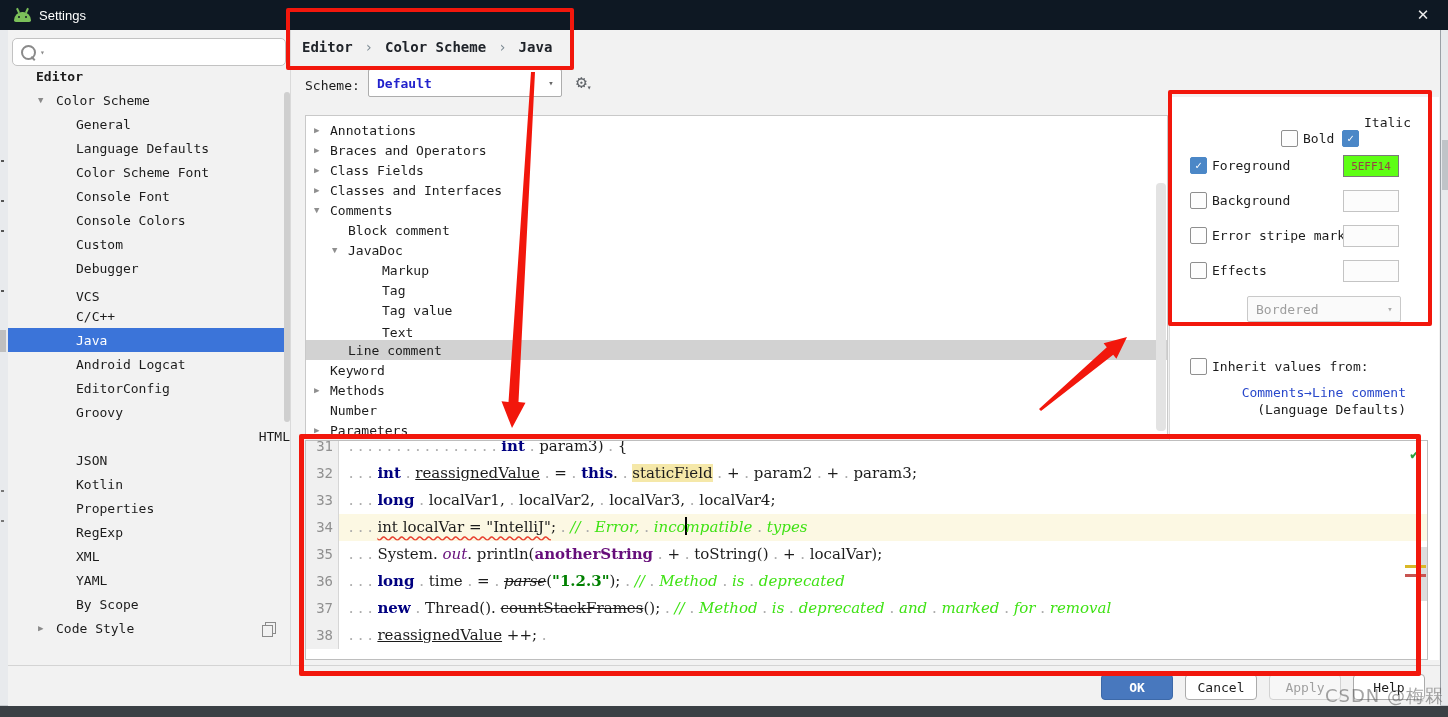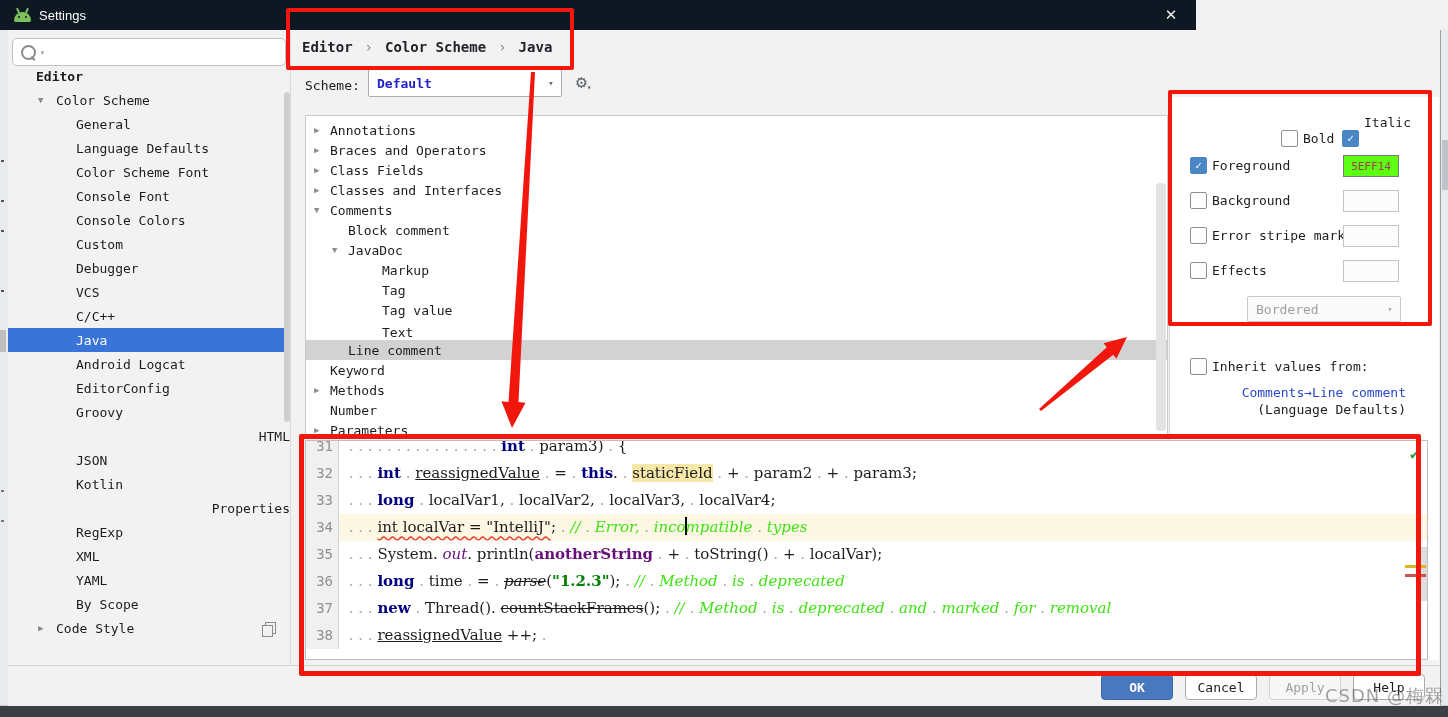--- a/index.html
+++ b/index.html
@@ -1,20 +1,20 @@
 <!DOCTYPE html>
 <html><head>
 <meta charset="utf-8">
 <style>
   html,body{margin:0;padding:0}
   body{width:1448px;height:717px;position:relative;background:#F2F2F2;overflow:hidden;
        font-family:"DejaVu Sans Mono",monospace;font-size:13px;color:#1C1C1C}
 
   
-  .titlebar{position:absolute;left:0;top:0;width:1196px;height:30px;background:#0E1823;
+  .titlebar{position:absolute;left:0;top:0;width:1448px;height:30px;background:#0E1823;
             display:flex;align-items:center;color:#FFF;font-family:"Liberation Sans",sans-serif;font-size:13px}
   .droid{width:17px;height:13px;margin:0 8px 0 14px;position:relative}
   .droid .head{position:absolute;left:0;bottom:0;width:17px;height:10px;background:#7BC05A;border-radius:9px 9px 2px 2px}
   .droid .a1,.droid .a2{position:absolute;top:-1px;width:2px;height:5px;background:#7BC05A}
   .droid .a1{left:3px;transform:rotate(-25deg)}
   .droid .a2{right:3px;transform:rotate(25deg)}
   .droid .e1,.droid .e2{position:absolute;bottom:4px;width:2px;height:2px;background:#0E1823;border-radius:50%}
   .droid .e1{left:4px}.droid .e2{right:4px}
   .close-x{position:absolute;right:14px;top:4px;width:22px;height:22px;display:flex;align-items:center;justify-content:center;
            font-size:15px;color:#ECECEC;cursor:default}
@@ -157,30 +157,30 @@
   <div class="side-list" id="sidebar-list">
       <div class="side-row bold" style="padding-left: 28px;"><span>Editor</span></div>
       <div class="side-row" style="padding-left: 30px;"><span class="arr">▼</span><span>Color Scheme</span></div>
       <div class="side-row" style="padding-left: 68px;"><span>General</span></div>
       <div class="side-row" style="padding-left: 68px;"><span>Language Defaults</span></div>
       <div class="side-row" style="padding-left: 68px;"><span>Color Scheme Font</span></div>
       <div class="side-row" style="padding-left: 68px;"><span>Console Font</span></div>
       <div class="side-row" style="padding-left: 68px;"><span>Console Colors</span></div>
       <div class="side-row" style="padding-left: 68px;"><span>Custom</span></div>
       <div class="side-row" style="padding-left: 68px;"><span>Debugger</span></div>
-      <div class="side-row" style="padding-left: 68px;"><span>VCS</span></div>
+      <div class="side-row" style="padding-left: 68px; align-items: flex-end;"><span>VCS</span></div>
       <div class="side-row" style="padding-left: 68px;"><span>C/C++</span></div>
       <div class="side-row sel" style="padding-left: 68px;"><span>Java</span></div>
       <div class="side-row" style="padding-left: 68px;"><span>Android Logcat</span></div>
       <div class="side-row" style="padding-left: 68px;"><span>EditorConfig</span></div>
       <div class="side-row" style="padding-left: 68px;"><span>Groovy</span></div>
       <div class="side-row" style="padding-left: 68px; justify-content: flex-end;"><span>HTML</span></div>
       <div class="side-row" style="padding-left: 68px;"><span>JSON</span></div>
       <div class="side-row" style="padding-left: 68px;"><span>Kotlin</span></div>
-      <div class="side-row" style="padding-left: 68px; justify-content: flex-end;"><span>Properties</span></div>
+      <div class="side-row" style="padding-left: 68px;"><span>Properties</span></div>
       <div class="side-row" style="padding-left: 68px;"><span>RegExp</span></div>
       <div class="side-row" style="padding-left: 68px;"><span>XML</span></div>
       <div class="side-row" style="padding-left: 68px;"><span>YAML</span></div>
       <div class="side-row" style="padding-left: 68px;"><span>By Scope</span></div>
       <div class="side-row" style="padding-left: 30px;"><span class="arr">▶</span><span>Code Style</span><span class="copy-icon"></span></div>
     </div>
   <div class="side-scroll"></div>
 </div>
 
 <div class="breadcrumb">

